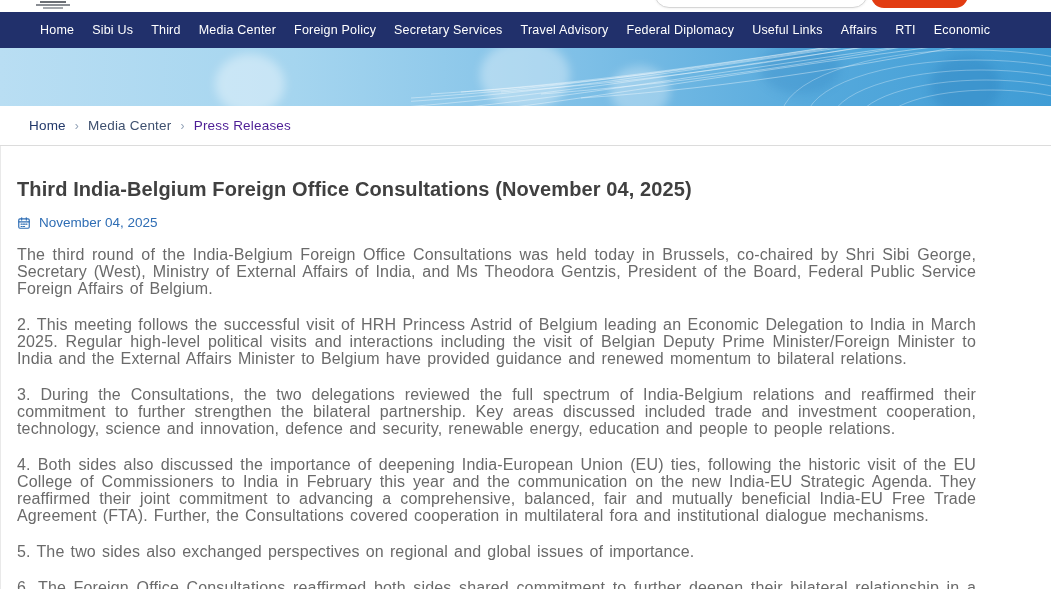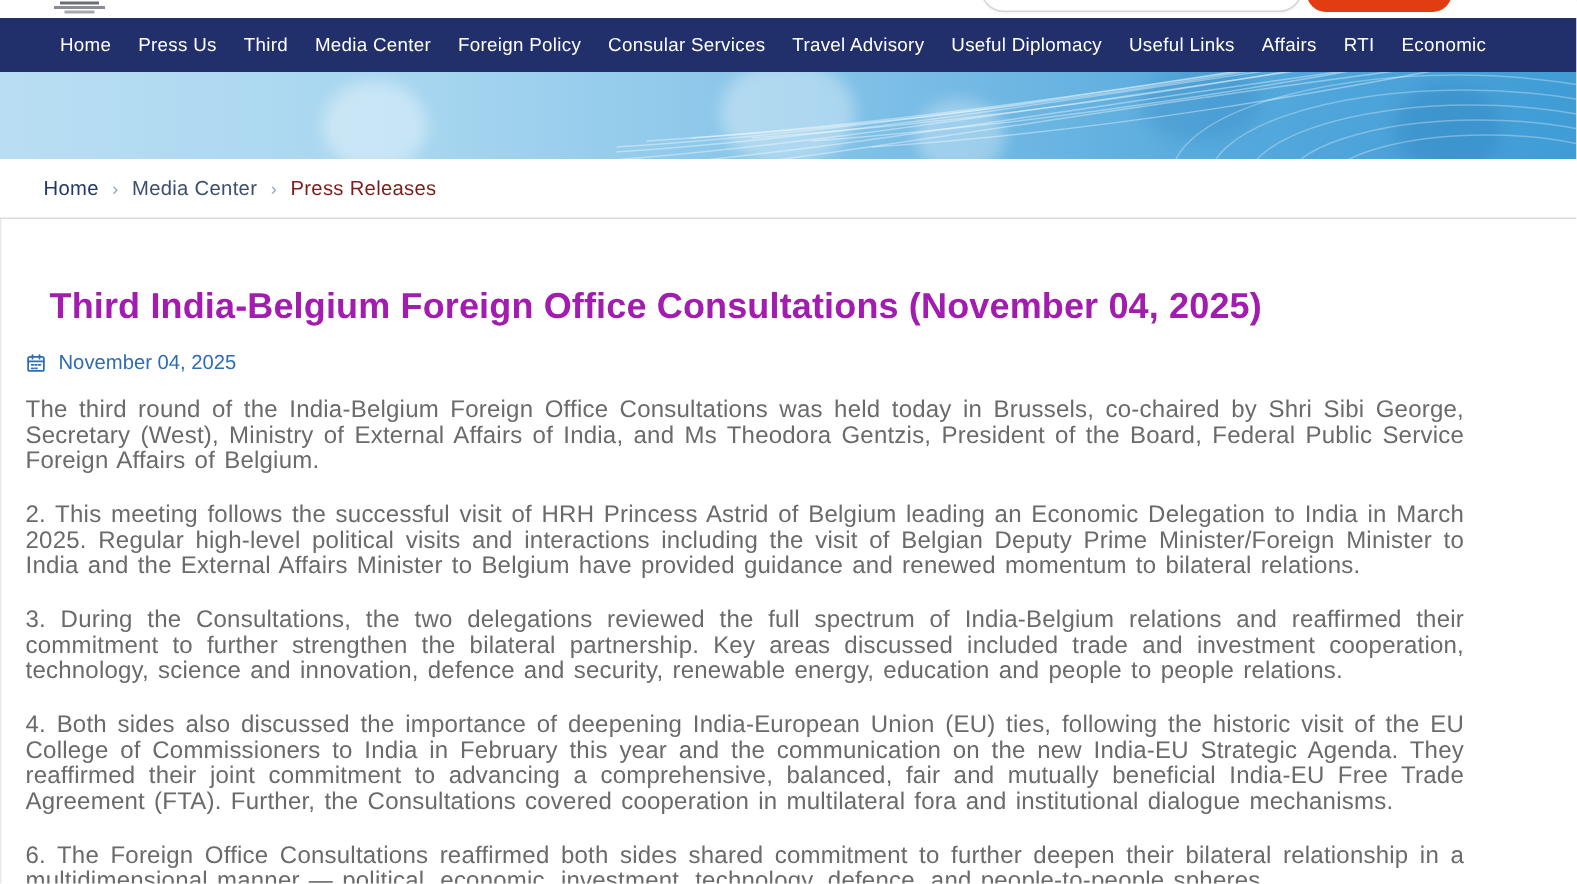--- a/index.html
+++ b/index.html
@@ -54,27 +54,27 @@
 
   
   .breadcrumb-bar {
     height:40px; background:#ffffff; border-bottom:1px solid #dcdcdc;
     display:flex; align-items:center; padding-left:29px; gap:9px;
     font-size:13.5px; letter-spacing:.2px;
   }
   .crumb { cursor:pointer; font-weight:500; }
   .crumb.home  { color:#22386a; }
   .crumb.mid   { color:#3d4f6e; }
-  .crumb.last  { color:#7f1d1d; cursor:default; }
+  .crumb.last  { color:#4c1d95; cursor:default; }
   .crumb-sep { color:#93a3b8; font-size:12px; }
 
   
   .main { padding:30px 75px 0 17px; }
   .page-title {
-    margin:16px; font-size:24px; font-weight:700; color:#a21caf; letter-spacing:.1px;
+    margin:0; font-size:20px; font-weight:700; color:#404040; letter-spacing:.1px;
     line-height:26px;
   }
   .date-row {
     margin-top:13px; display:flex; align-items:center; gap:8px;
     color:#2e6db4; font-size:13.5px; font-weight:500;
   }
   .cal-icon { display:inline-flex; }
   .article { margin-top:16px; }
   .article p {
     margin:0 0 19px 0; font-size:16px; line-height:17px; color:#6a6a6a;
@@ -89,27 +89,27 @@
     <div class="bar b1"></div>
       <div class="bar b2"></div>
       <div class="bar b3"></div>
   </div>
   <input class="search-pill" type="text" style="">
   <button class="top-btn"></button>
 </div>
 
 <nav class="nav">
   <div class="nav-item">Home</div>
-  <div class="nav-item">Press Us</div>
+  <div class="nav-item">Sibi Us</div>
   <div class="nav-item">Third</div>
   <div class="nav-item">Media Center</div>
   <div class="nav-item">Foreign Policy</div>
-  <div class="nav-item">Consular Services</div>
+  <div class="nav-item">Secretary Services</div>
   <div class="nav-item">Travel Advisory</div>
-  <div class="nav-item">Useful Diplomacy</div>
+  <div class="nav-item">Federal Diplomacy</div>
   <div class="nav-item">Useful Links</div>
   <div class="nav-item">Affairs</div>
   <div class="nav-item">RTI</div>
   <div class="nav-item">Economic</div>
 </nav>
 
 <div class="banner">
   <div class="blob m1"></div>
   <div class="blob m2"></div>
   <div class="blob m3"></div>
@@ -164,15 +164,16 @@
       </svg>
     </span>
     <span>November 04, 2025</span>
   </div>
 
   <div class="article">
     <p>The third round of the India-Belgium Foreign Office Consultations was held today in Brussels, co-chaired by Shri Sibi George, Secretary (West), Ministry of External Affairs of India, and Ms Theodora Gentzis, President of the Board, Federal Public Service Foreign Affairs of Belgium.</p>
     <p>2. This meeting follows the successful visit of HRH Princess Astrid of Belgium leading an Economic Delegation to India in March 2025. Regular high-level political visits and interactions including the visit of Belgian Deputy Prime Minister/Foreign Minister to India and the External Affairs Minister to Belgium have provided guidance and renewed momentum to bilateral relations.</p>
     <p>3. During the Consultations, the two delegations reviewed the full spectrum of India-Belgium relations and reaffirmed their commitment to further strengthen the bilateral partnership. Key areas discussed included trade and investment cooperation, technology, science and innovation, defence and security, renewable energy, education and people to people relations.</p>
     <p>4. Both sides also discussed the importance of deepening India-European Union (EU) ties, following the historic visit of the EU College of Commissioners to India in February this year and the communication on the new India-EU Strategic Agenda. They reaffirmed their joint commitment to advancing a comprehensive, balanced, fair and mutually beneficial India-EU Free Trade Agreement (FTA). Further, the Consultations covered cooperation in multilateral fora and institutional dialogue mechanisms.</p>
+    <p>5. The two sides also exchanged perspectives on regional and global issues of importance.</p>
     <p>6. The Foreign Office Consultations reaffirmed both sides shared commitment to further deepen their bilateral relationship in a multidimensional manner — political, economic, investment, technology, defence, and people-to-people spheres.</p>
   </div>
 </div>
 
 </body></html>

